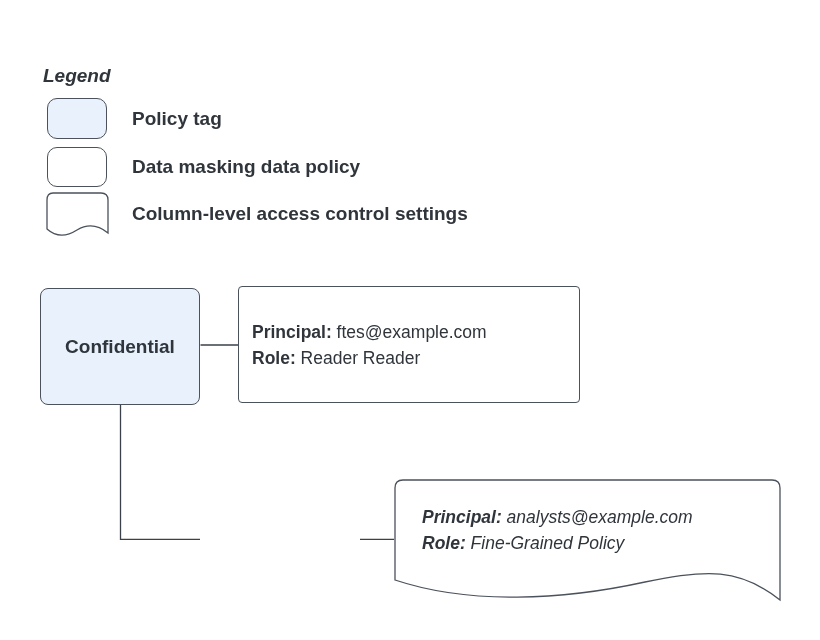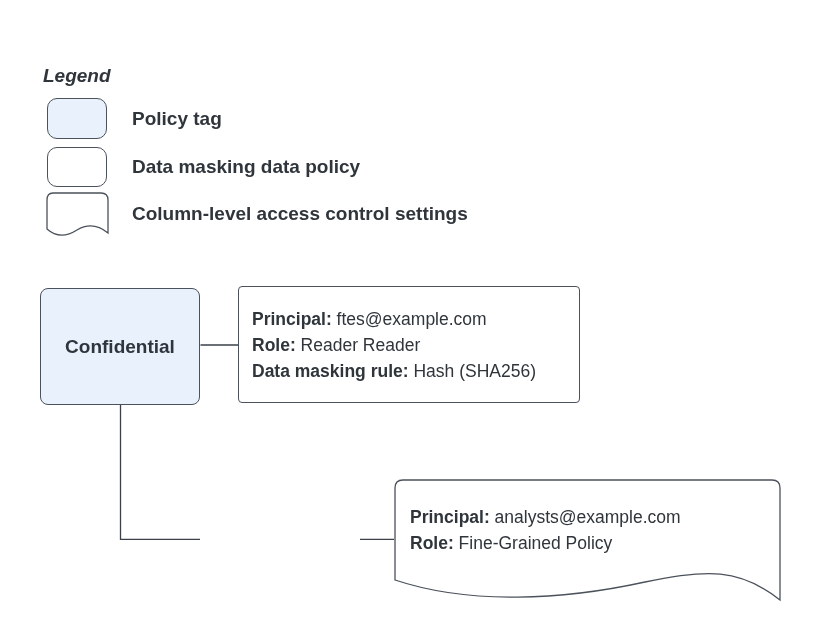--- a/index.html
+++ b/index.html
@@ -65,22 +65,22 @@
     border-radius:4px;
     display:flex;flex-direction:column;justify-content:center;
     padding-left:13px;
   }
   .info-line{font-size:17.5px;line-height:26px;white-space:nowrap;}
   .info-line b{font-weight:bold;}
 
   .doc-shape{position:absolute;left:390px;top:476px;}
   .doc-shape path{fill:#ffffff;stroke:var(--stroke);stroke-width:1.3;}
   .doc-text{
-    position:absolute;left:410px;top:504px;
-    display:flex;flex-direction:column;
+    position:absolute;left:422px;top:504px;
+    display:flex;flex-direction:column;font-style:italic;
   }
 </style>
 </head>
 <body>
 
 <div class="canvas">
 
   <svg class="overlay" viewBox="0 0 820 640">
     <path d="M200.5,345 H238"></path>
     <path d="M120.5,404 V539.3 H200"></path>
@@ -100,21 +100,20 @@
   </svg>
   <span class="legend-label l3">Column-level access control settings</span>
 
   <div class="tag-node tag-confidential">
     <span>Confidential</span>
   </div>
 
   <div class="policy-box">
     <div class="info-line"><b>Principal:</b><span> ftes@example.com</span></div>
     <div class="info-line"><b>Role:</b><span> Reader Reader</span></div>
-    <div class="info-line"><b>Data masking rule:</b><span> Hash (SHA256)</span></div>
   </div>
 
 
   <svg class="doc-shape" width="396" height="132" viewBox="0 0 396 132">
     <path d="M 13,4 L 382,4 Q 390,4 390,12 L 390,124 C 350,92 316,93 255,106 C 173,124 80,129 5,104 L 5,12 Q 5,4 13,4 Z"></path>
   </svg>
   <div class="doc-text">
     <div class="info-line"><b>Principal:</b><span> analysts@example.com</span></div>
     <div class="info-line"><b>Role:</b><span> Fine-Grained Policy</span></div>
   </div>

